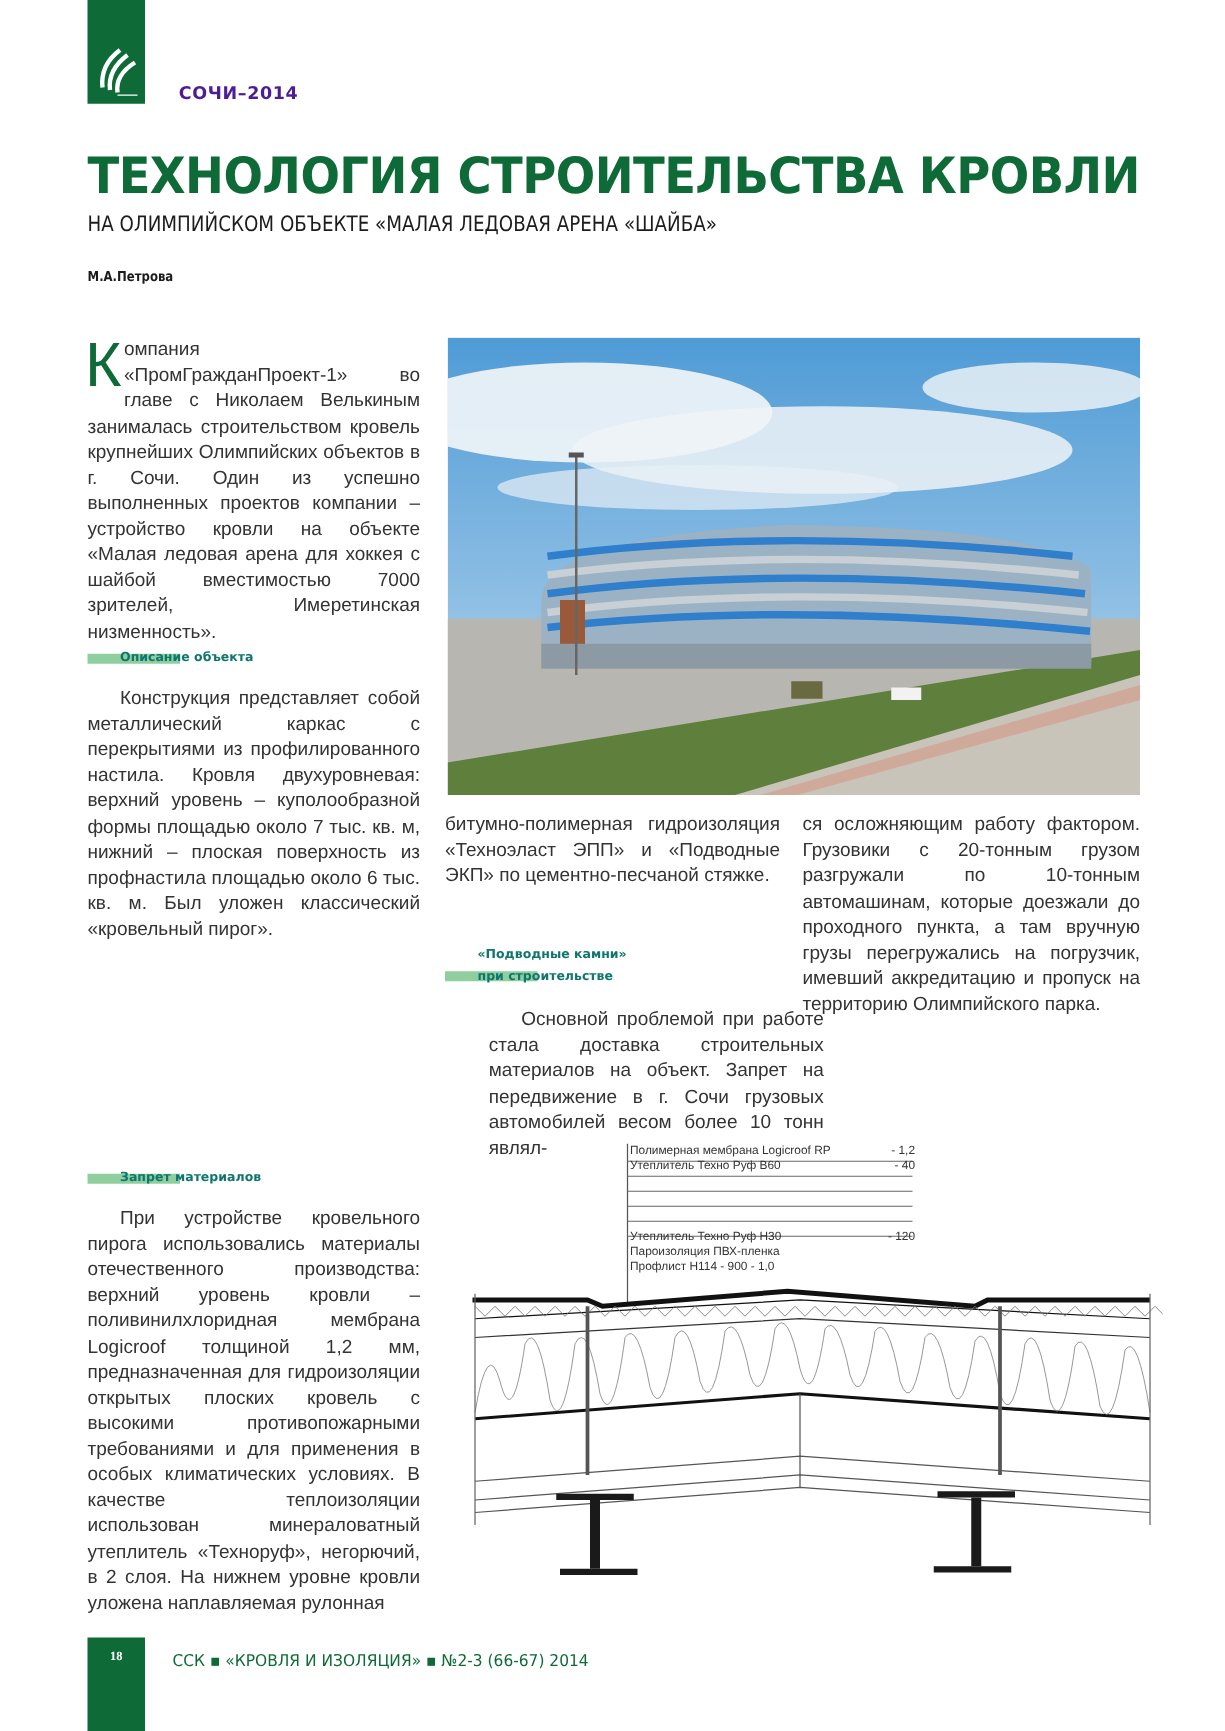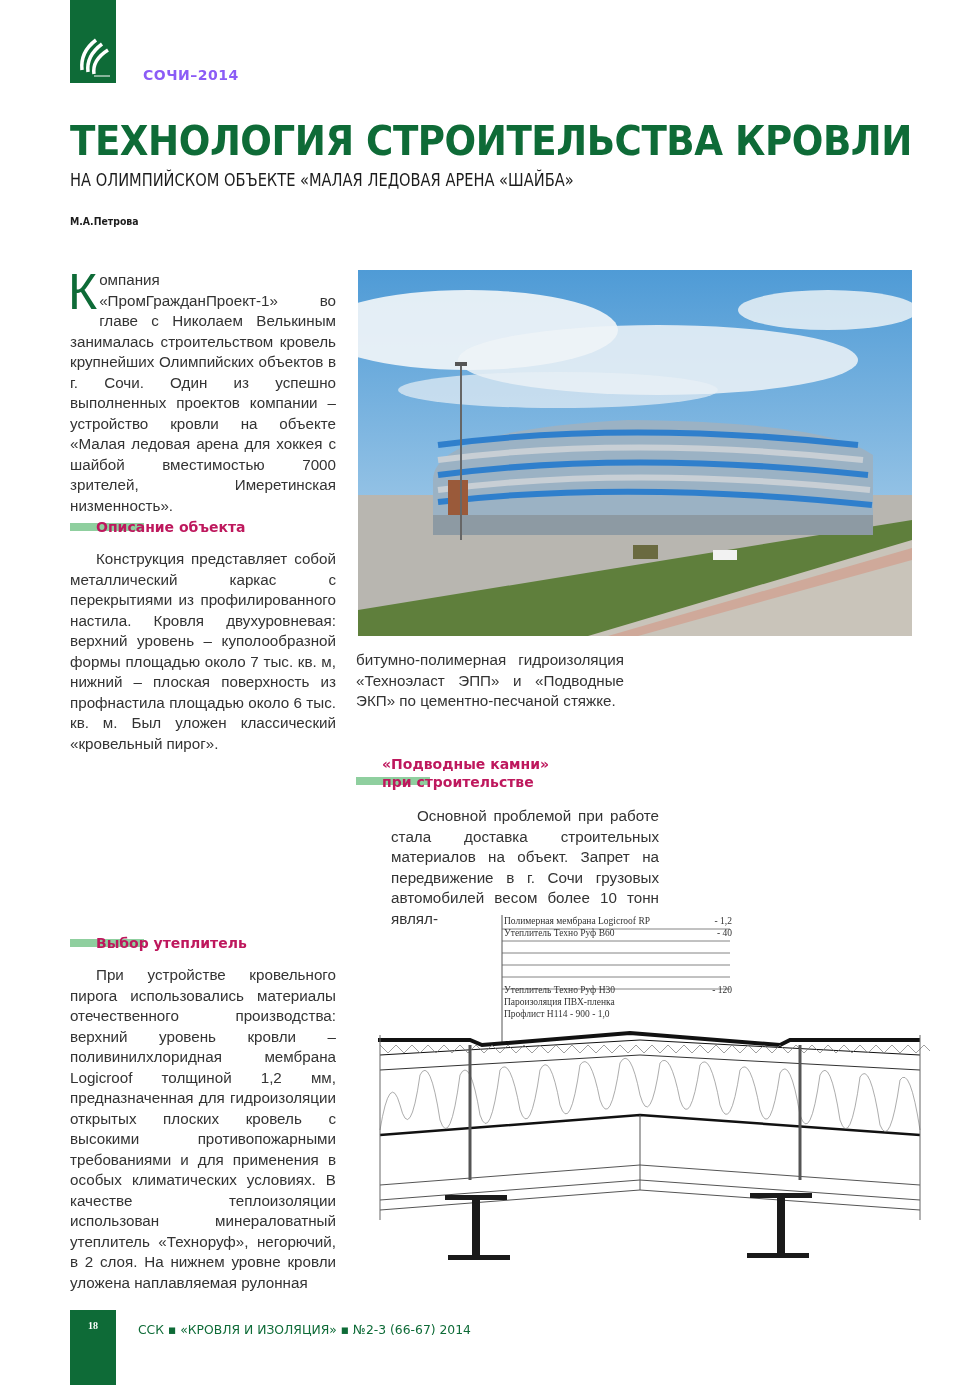--- a/index.html
+++ b/index.html
@@ -1,31 +1,31 @@
 <!DOCTYPE html>
 <html><head>
 <meta charset="utf-8">
 <style>
   html, body { margin:0; padding:0; }
   body { width:980px; height:1385px; background:#ffffff; position:relative; overflow:hidden; font-family:"Liberation Sans", sans-serif; color:#2a2a2a; }
   .abs { position:absolute; }
   .logo-bar { left:70px; top:0; width:46px; height:83px; background:#0e6b37; }
   .logo-bar svg { position:absolute; left:6px; top:30px; }
-  .section-tag { left:143px; top:67px; font-family:"DejaVu Sans", sans-serif; font-weight:bold; font-size:14px; color:#8b5cf6; letter-spacing:0.5px; }
+  .section-tag { left:143px; top:67px; font-family:"DejaVu Sans", sans-serif; font-weight:bold; font-size:14px; color:#4c1d95; letter-spacing:0.5px; }
   .title { left:70px; top:118px; font-family:"DejaVu Sans", sans-serif; font-weight:bold; font-size:40px; color:#0e6b37; letter-spacing:-0.5px; white-space:nowrap; transform:scaleX(0.93); transform-origin:left top; }
   .subtitle { left:70px; top:170px; font-family:"DejaVu Sans", sans-serif; font-size:17px; color:#1c1c1c; white-space:nowrap; transform:scaleX(0.86); transform-origin:left top; }
   .author { left:70px; top:215px; font-family:"DejaVu Sans", sans-serif; font-weight:bold; font-size:11px; color:#1c1c1c; transform:scaleX(0.85); transform-origin:left top; }
   .col { font-size:15.2px; line-height:20.5px; text-align:justify; color:#333; }
   .col p { margin:0; text-indent:26px; }
   .col p.noind { text-indent:0; }
   .dropcap { float:left; font-size:50px; line-height:40px; color:#0e6b37; margin:2px 2px 0 -2px; }
   .col1 { left:70px; width:266px; }
   .col2 { left:356px; width:268px; }
   .col3 { left:642px; width:270px; }
-  .heading { position:absolute; font-family:"DejaVu Sans", sans-serif; font-weight:bold; font-size:14px; color:#be185d; line-height:18px; }
+  .heading { position:absolute; font-family:"DejaVu Sans", sans-serif; font-weight:bold; font-size:10px; color:#0f766e; line-height:18px; }
   .heading .bar { position:absolute; left:-26px; top:5px; width:74px; height:8px; background:#8fcf9f; z-index:0; }
   .heading span.t { position:relative; z-index:1; }
   .photo { left:358px; top:270px; width:554px; height:366px; overflow:hidden; }
   .diagram { left:370px; top:905px; width:560px; height:360px; }
   .page-num { left:70px; top:1310px; width:46px; height:93px; background:#0e6b37; color:#fff; font-family:Liberation Serif, serif; font-weight:bold; font-size:10px; text-align:center; padding-top:10px; box-sizing:border-box; }
   .footer { left:138px; top:1322px; font-family:"DejaVu Sans", sans-serif; font-size:13px; color:#0e6b37; white-space:nowrap; transform:scaleX(0.95); transform-origin:left top; }
 </style>
 </head>
 <body>
 
@@ -50,21 +50,21 @@
   <div class="bar"></div>
   <span class="t">Описание объекта</span>
 </div>
 
 <div class="abs col col1" style="top:549px;">
   <p>Конструкция представляет собой металлический каркас с перекрытиями из профилированного настила. Кровля двухуровневая: верхний уровень – куполообразной формы площадью около 7 тыс. кв. м, нижний – плоская поверхность из профнастила площадью около 6 тыс. кв. м. Был уложен классический «кровельный пирог».</p>
 </div>
 
 <div class="heading" style="left:96px; top:934px;">
   <div class="bar"></div>
-  <span class="t">Выбор утеплитель</span>
+  <span class="t">Запрет материалов</span>
 </div>
 
 <div class="abs col col1" style="top:965px;">
   <p>При устройстве кровельного пирога использовались материалы отечественного производства: верхний уровень кровли – поливинилхлоридная мембрана Logicroof толщиной 1,2 мм, предназначенная для гидроизоляции открытых плоских кровель с высокими противопожарными требованиями и для применения в особых климатических условиях. В качестве теплоизоляции использован минераловатный утеплитель «Техноруф», негорючий, в 2 слоя. На нижнем уровне кровли уложена наплавляемая рулонная</p>
 </div>
 
 <div class="abs photo">
   <svg width="554" height="366" viewBox="0 0 554 366">
     <defs>
       <linearGradient id="sky" x1="0" y1="0" x2="0" y2="1">
@@ -108,20 +108,21 @@
   <div class="bar" style="top:22px;"></div>
   <span class="t">«Подводные камни»</span><br>
   <span class="t">при строительстве</span>
 </div>
 
 <div class="abs col col2" style="top:806px;margin-left:35px;">
   <p>Основной проблемой при работе стала доставка строительных материалов на объект. Запрет на передвижение в г. Сочи грузовых автомобилей весом более 10 тонн являл-</p>
 </div>
 
 <div class="abs col col3" style="top:650px;">
+  <p class="noind">ся осложняющим работу фактором. Грузовики с 20-тонным грузом разгружали по 10-тонным автомашинам, которые доезжали до проходного пункта, а там вручную грузы перегружались на погрузчик, имевший аккредитацию и пропуск на территорию Олимпийского парка.</p>
 </div>
 
 <div class="abs diagram">
   <svg width="560" height="360" viewBox="0 0 560 360">
     <line x1="132" y1="10" x2="132" y2="140" stroke="#555" stroke-width="1"></line>
     <line x1="132" y1="24" x2="360" y2="24" stroke="#666" stroke-width="0.8"></line>
     <line x1="132" y1="36" x2="360" y2="36" stroke="#666" stroke-width="0.8"></line>
     <line x1="132" y1="48" x2="360" y2="48" stroke="#666" stroke-width="0.8"></line>
     <line x1="132" y1="60" x2="360" y2="60" stroke="#666" stroke-width="0.8"></line>
     <line x1="132" y1="72" x2="360" y2="72" stroke="#666" stroke-width="0.8"></line>
@@ -148,21 +149,21 @@
 
     <g fill="#1a1a1a">
       <rect x="75" y="290" width="62" height="5"></rect>
       <rect x="102" y="295" width="8" height="55"></rect>
       <rect x="78" y="350" width="62" height="5"></rect>
       <rect x="380" y="288" width="62" height="5"></rect>
       <rect x="407" y="293" width="8" height="55"></rect>
       <rect x="377" y="348" width="62" height="5"></rect>
     </g>
   </svg>
-  <div style="position:absolute; left:134px; top:10px; width:228px; font-family:Liberation Serif, serif; font-size:9.5px; line-height:12px; color:#333;">
+  <div style="position:absolute; left:134px; top:10px; width:228px; font-family:Liberation Sans, sans-serif; font-size:9.5px; line-height:12px; color:#333;">
     <div style="display:flex; justify-content:space-between;">
         <span>Полимерная мембрана Logicroof RP</span>
         <span>- 1,2</span>
       </div>
     <div style="display:flex; justify-content:space-between;">
         <span>Утеплитель Техно Руф В60</span>
         <span>- 40</span>
       </div>
     <div style="display:flex; justify-content:space-between;margin-top:45px;">
         <span>Утеплитель Техно Руф Н30</span>

